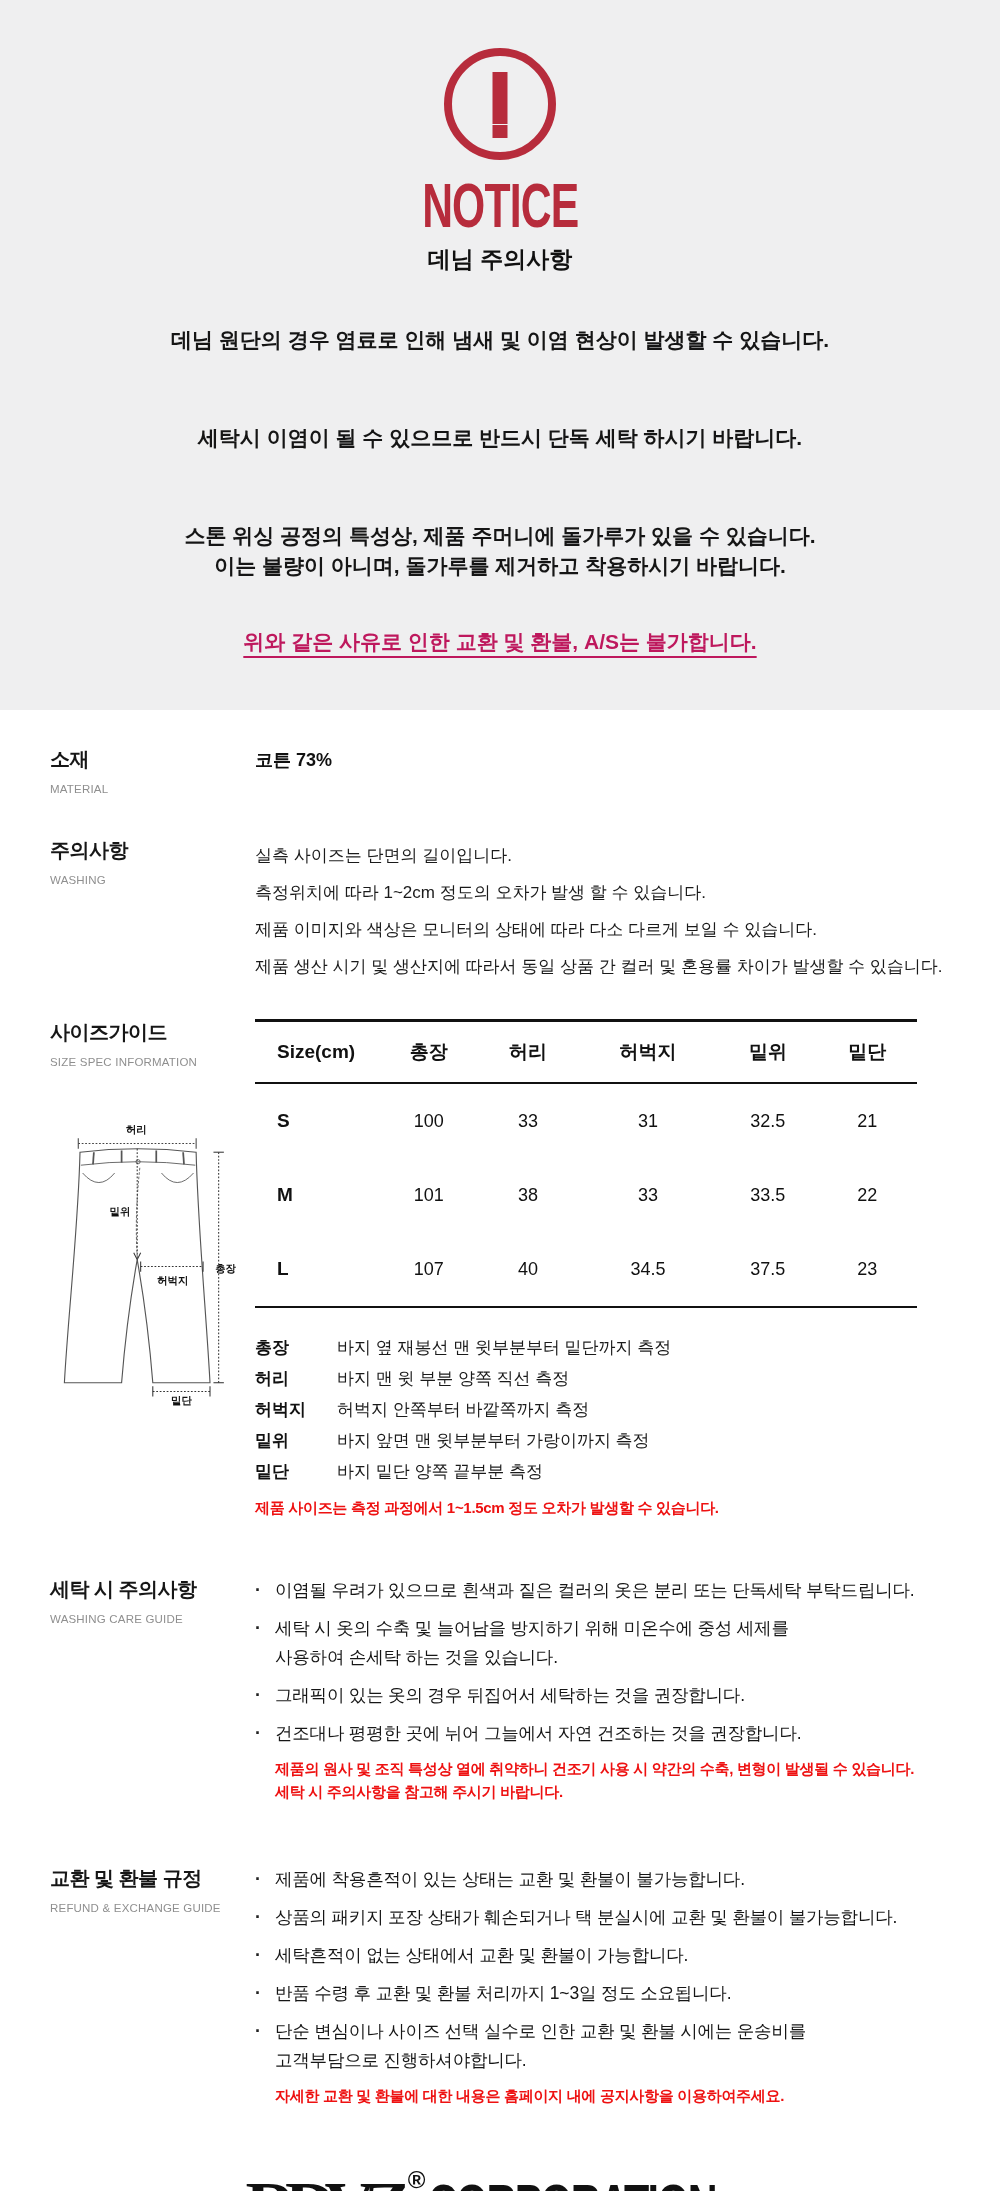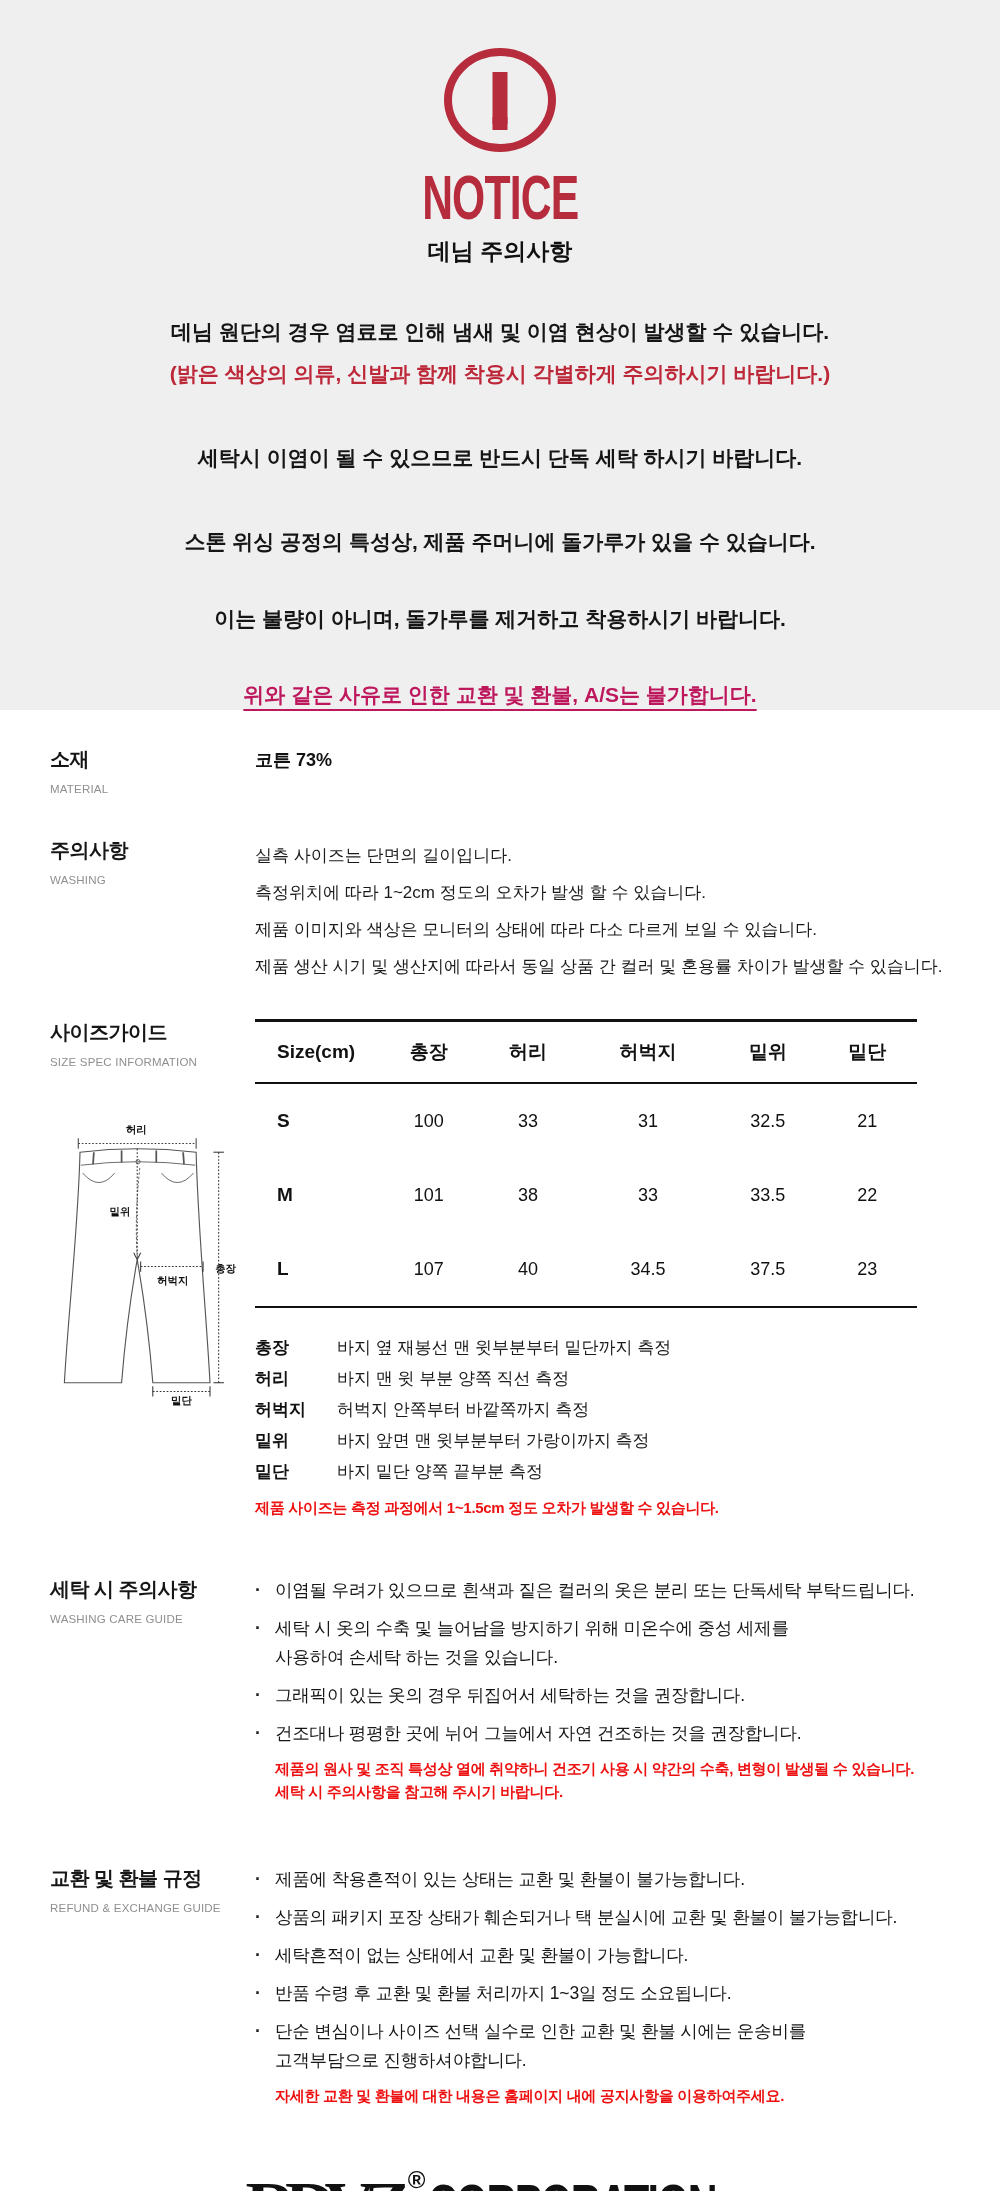--- a/index.html
+++ b/index.html
@@ -49,23 +49,23 @@
     letter-spacing: -1px;
     color: #b72c3c;
     transform: scale(0.82, 1.22);
   }
   .hero-sub {
     margin-top: 12px;
     font-size: 23px;
     font-weight: 700;
     color: #101010;
   }
-  .hero-p { font-size: 21px; font-weight: 700; color: #151515; line-height: 30px; margin-top: 47px; }
+  .hero-p { font-size: 21px; font-weight: 700; color: #151515; line-height: 30px; }
   .mt-lg { margin-top: 50px; }
-  .mt-md { margin-top: 54px; }
+  .mt-md { margin-top: 68px; }
   .hero-p.red { color: #bd2839; margin-top: 12px; }
   .hero-p.red-underline {
     color: #be185d;
     margin-top: 46px;
     text-decoration: underline;
     text-underline-offset: 7px;
   }
 
   
   .row {
@@ -150,21 +150,20 @@
 
 <section class="hero">
   <div class="alert-ring">
     <div class="alert-bar"></div>
     <div class="alert-dot"></div>
   </div>
   <div class="hero-title">NOTICE</div>
   <div class="hero-sub">데님 주의사항</div>
 
   <div class="hero-p mt-lg">데님 원단의 경우 염료로 인해 냄새 및 이염 현상이 발생할 수 있습니다.</div>
-  <div class="hero-p red">(밝은 색상의 의류, 신발과 함께 착용시 각별하게 주의하시기 바랍니다.)</div>
 
   <div class="hero-p mt-md">세탁시 이염이 될 수 있으므로 반드시 단독 세탁 하시기 바랍니다.</div>
 
   <div class="hero-p mt-md">스톤 위싱 공정의 특성상, 제품 주머니에 돌가루가 있을 수 있습니다.</div>
   <div class="hero-p">이는 불량이 아니며, 돌가루를 제거하고 착용하시기 바랍니다.</div>
 
   <div class="hero-p red-underline">위와 같은 사유로 인한 교환 및 환불, A/S는 불가합니다.</div>
 </section>
 
 <section class="row row-material">

